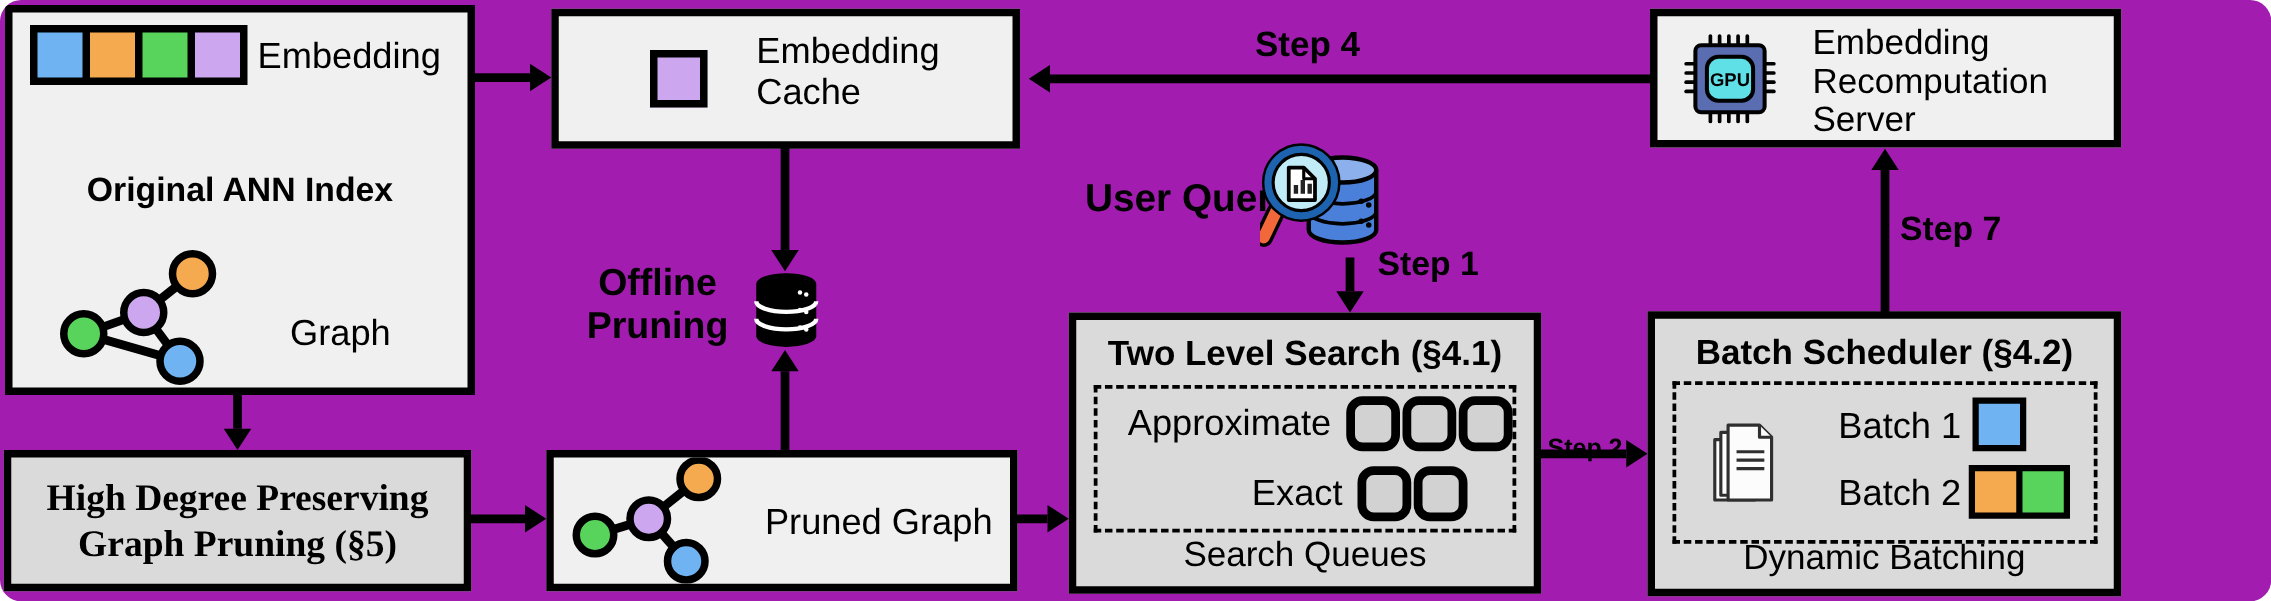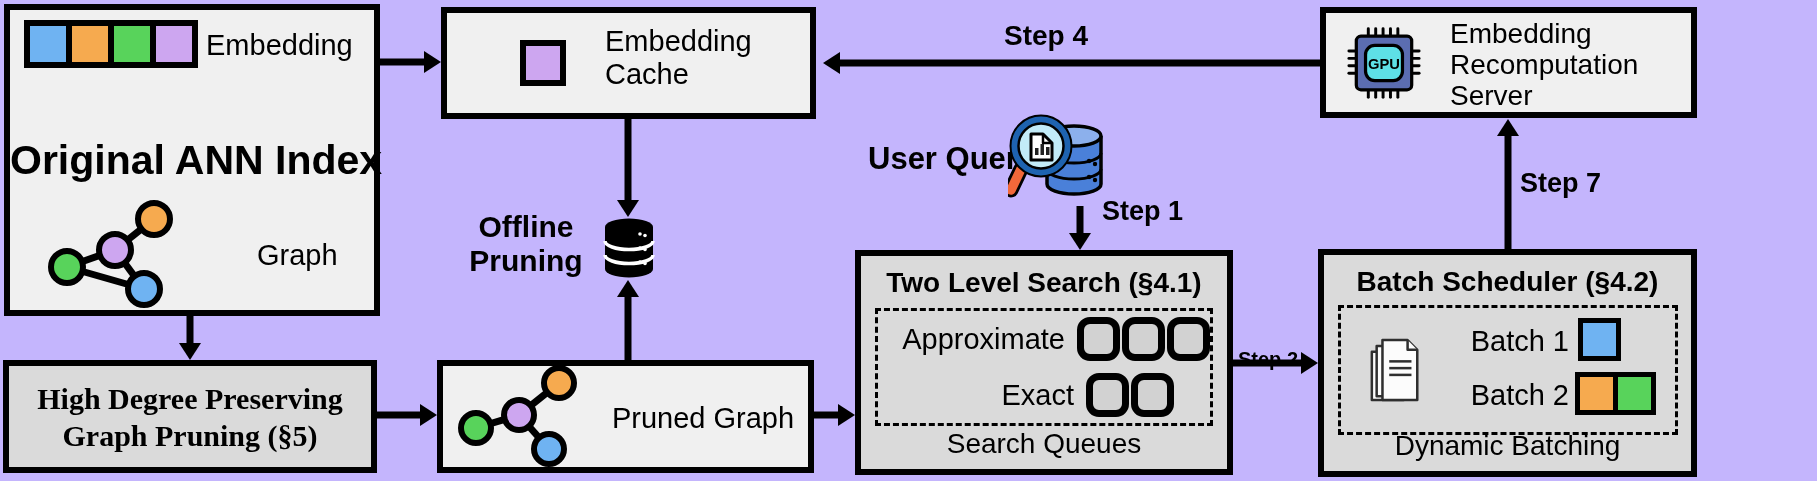--- a/index.html
+++ b/index.html
@@ -1,18 +1,18 @@
 <!DOCTYPE html>
 <html><head>
 <meta charset="utf-8">
 <style>
   html,body{margin:0;padding:0;background:#ffffff;}
   #canvas{
-    position:relative;width:1817px;height:481px;background:#c4b5fd;overflow:hidden;
-    font-family:"Liberation Sans","DejaVu Sans",sans-serif;color:#000;
+    position:relative;width:1817px;height:481px;background:#a21caf;overflow:hidden;
+    font-family:"Liberation Sans","DejaVu Sans",sans-serif;color:#000;border-radius:17px;
   }
   .box{position:absolute;box-sizing:border-box;border:6px solid #000;}
   .light{background:#f0f0f0;}
   .gray{background:#dadada;}
   .abs{position:absolute;}
   .lbl{position:absolute;white-space:nowrap;font-size:29px;line-height:1.1;}
   .bold{font-weight:bold;}
   .ctr{left:0;right:0;text-align:center;}
   .steplbl{position:absolute;font-weight:bold;font-size:27px;white-space:nowrap;}
   
@@ -39,36 +39,36 @@
 <div id="canvas">
 
   <div class="box light" style="left:4px;top:4px;width:376px;height:312px;">
     <div class="embedding-bar" style="left:14px;top:10px;">
         <div class="swatch" style="background: rgb(111, 179, 242);"></div>
         <div class="swatch" style="background: rgb(246, 170, 79);"></div>
         <div class="swatch" style="background: rgb(88, 211, 91);"></div>
         <div class="swatch" style="background: rgb(205, 166, 240);"></div>
       </div>
     <div class="lbl" style="left:196px;top:20px;">Embedding</div>
-    <div class="lbl bold ctr" style="top:128px;font-size:41px;">Original ANN Index</div>
+    <div class="lbl bold ctr" style="top:128px;font-size:27px;">Original ANN Index</div>
     <svg class="abs" style="left:20px;top:178px;" width="160" height="120" viewBox="0 0 160 120">
       <g stroke="#000" stroke-width="7">
         <line x1="85" y1="62" x2="124" y2="31"></line>
         <line x1="85" y1="62" x2="37" y2="79"></line>
         <line x1="85" y1="62" x2="114" y2="101"></line>
         <line x1="37" y1="79" x2="114" y2="101"></line>
       </g>
       <g stroke="#000" stroke-width="6">
         <circle cx="124" cy="31" r="16" fill="#f6aa4f"></circle>
         <circle cx="37" cy="79" r="16" fill="#58d35b"></circle>
         <circle cx="114" cy="101" r="16" fill="#6fb3f2"></circle>
         <circle cx="85" cy="62" r="16" fill="#cda6f0"></circle>
       </g>
     </svg>
-    <div class="lbl" style="left:222px;top:230px;margin-left:25px;">Graph</div>
+    <div class="lbl" style="left:222px;top:242px;">Graph</div>
   </div>
 
   <div class="box light" style="left:441px;top:7px;width:375px;height:112px;">
     <div class="abs" style="left:73px;top:27px;width:34px;height:34px;border:6px solid #000;background:#cda6f0;"></div>
     <div class="abs" style="left:158px;top:12px;width:175px;font-size:29px;line-height:33px;">Embedding Cache</div>
   </div>
 
   <div class="abs" style="left:458px;top:210px;width:136px;text-align:center;font-weight:bold;font-size:30px;line-height:34px;">Offline Pruning</div>
   <svg class="abs" style="left:602px;top:216px;" width="54" height="64" viewBox="0 0 54 64">
     <path d="M3 11 a24 8.5 0 0 1 48 0 v42 a24 8.5 0 0 1 -48 0 z" fill="#000"></path>

